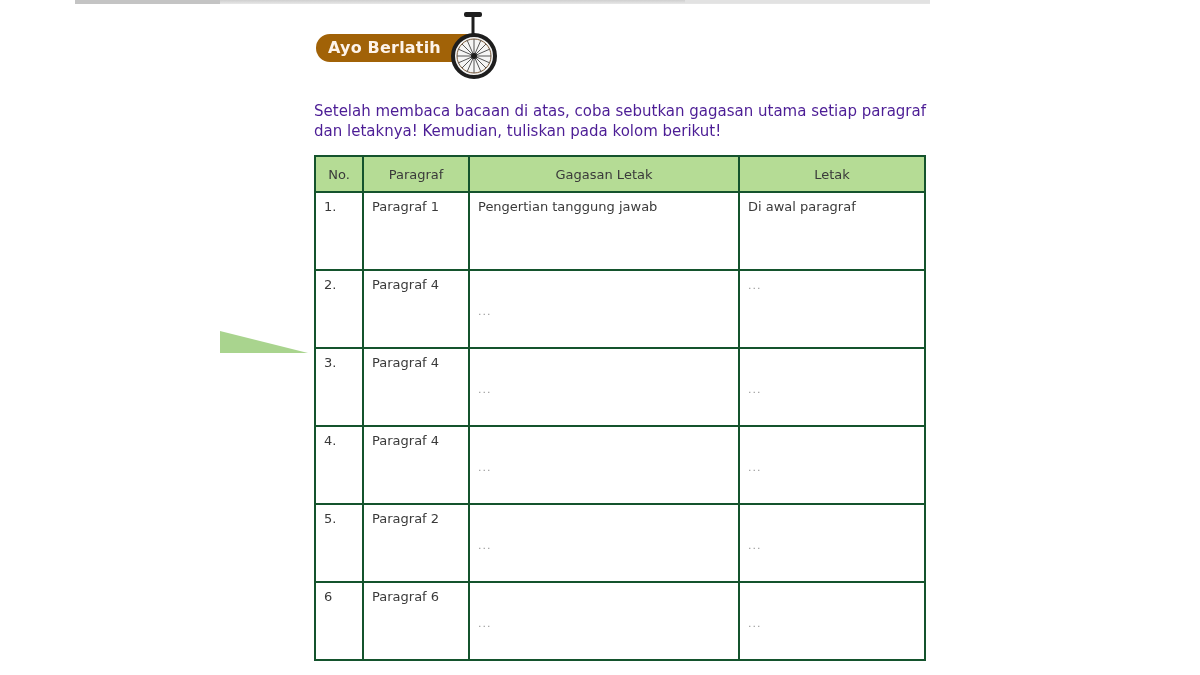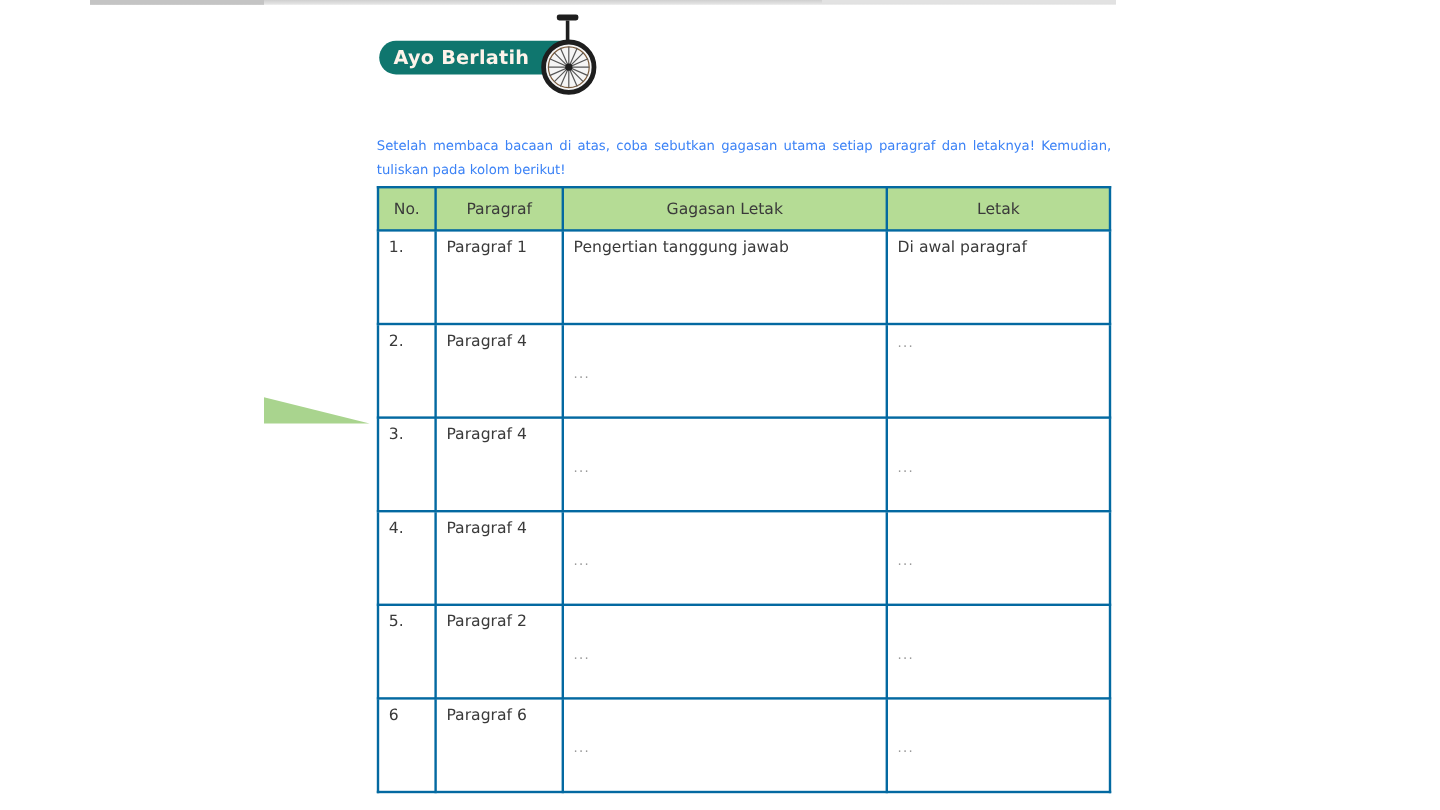--- a/index.html
+++ b/index.html
@@ -13,55 +13,55 @@
   .topbar {
     position: absolute; left: 75px; top: 0; width: 855px; height: 4px;
     background: linear-gradient(#cfcfcf, #e8e8e8);
   }
   .topbar .seg1 { position: absolute; left: 0; top: 0; width: 145px; height: 4px; background: #c4c4c4; }
   .topbar .seg2 { position: absolute; left: 610px; top: 0; width: 245px; height: 3px; background: #e2e2e2; }
 
   .banner {
     position: absolute; left: 316px; top: 34px;
     width: 160px; height: 28px;
-    background: #0f766e;
+    background: #a16207;
     border-radius: 14px 4px 4px 14px;
     text-align: right;
   }
   .banner span {
     position: absolute; left: 12px; top: 4px;
     color: #fdf3ea;
     font-size: 16px; font-weight: bold;
     letter-spacing: 0.2px;
   }
   .unicycle { position: absolute; left: 448px; top: 10px; }
 
   .intro {
-    position: absolute; left: 314px; top: 112px; width: 612px;
-    font-size: 11px; line-height: 20px;
-    color: #3b82f6;
+    position: absolute; left: 314px; top: 101px; width: 612px;
+    font-size: 15px; line-height: 20px;
+    color: #4c1d95;
     text-align: justify;
     text-align-last: left;
   }
 
   .pointer {
     position: absolute; left: 220px; top: 331px; width: 0; height: 0;
     border-top: 22px solid transparent;
     border-right: 88px solid #a9d48e;
     transform: scaleX(-1);
   }
 
   table.grid {
     position: absolute; left: 314px; top: 155px;
     border-collapse: collapse;
     font-size: 13px;
     color: #3a3a3a;
   }
   table.grid th, table.grid td {
-    border: 2px solid #0369a1;
+    border: 2px solid #14532d;
     padding: 0;
     vertical-align: top;
   }
   table.grid th {
     background: #b5dc95;
     font-weight: normal;
     height: 34px;
     vertical-align: middle;
     text-align: center;
     color: #3a3a3a;

